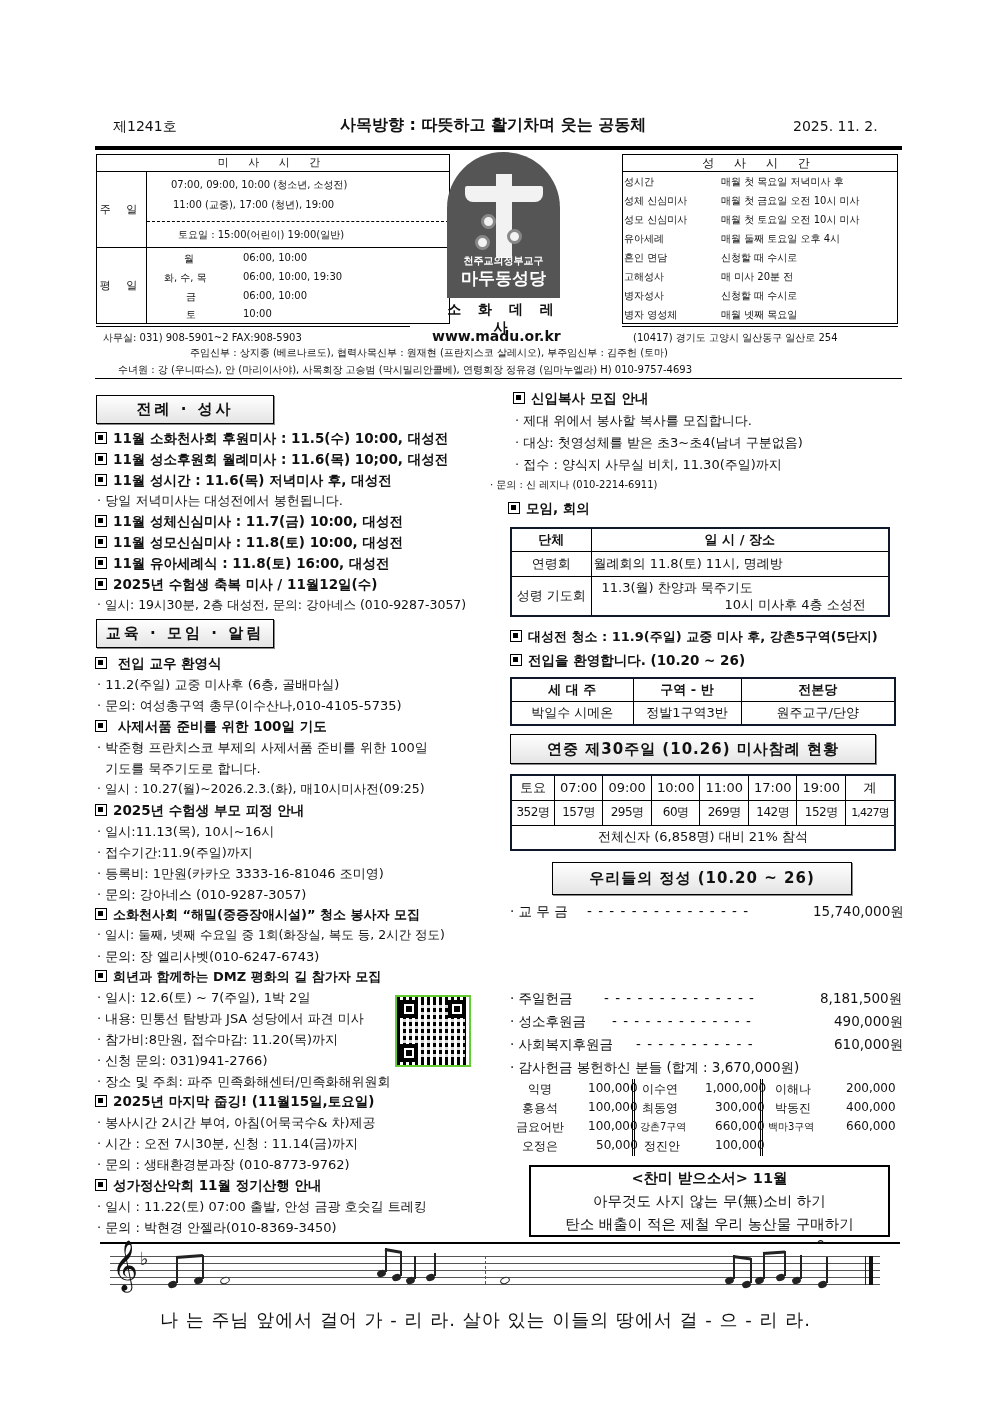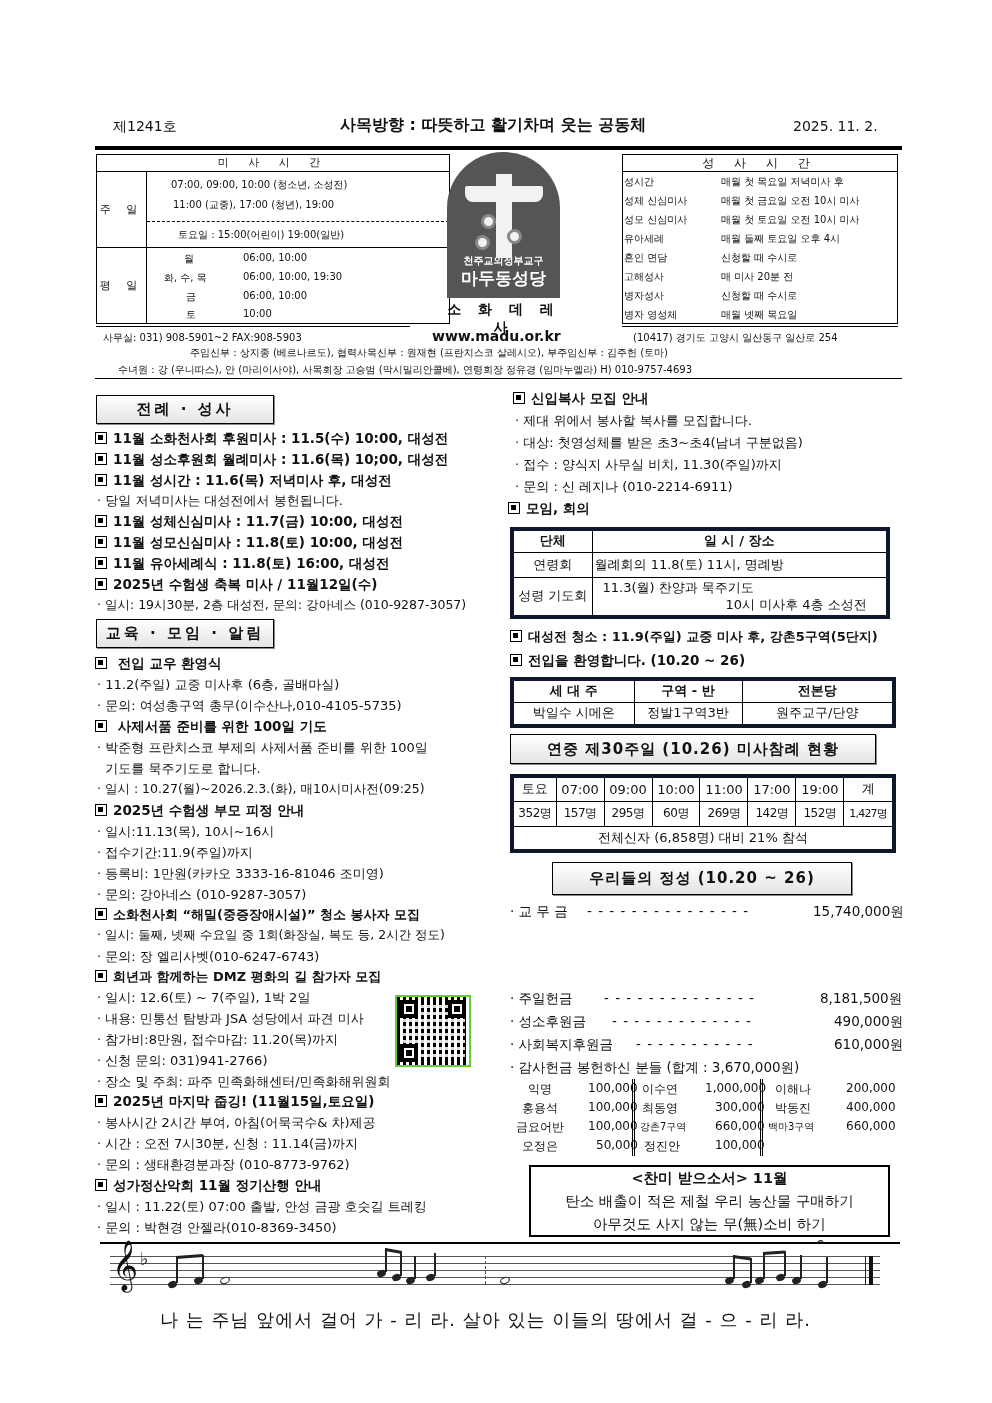--- a/index.html
+++ b/index.html
@@ -39,21 +39,21 @@
   
   .sec-btn { position: absolute; border: 1px solid #000; background: linear-gradient(#fff, #e4e4e4); box-shadow: 1px 1px 0 #888; text-align: center; font-weight: bold; font-size: 15px; letter-spacing: 3px; }
 
   .t { position: absolute; white-space: nowrap; font-size: 13.5px; }
   .b { font-weight: bold; }
   .sq { display: inline-block; width: 12px; height: 12px; border: 1.5px solid #000; position: relative; margin-right: 6px; vertical-align: -1px; }
   .sq::after { content: ""; position: absolute; left: 2px; top: 2px; width: 5px; height: 5px; background: #000; }
 
   table { border-collapse: collapse; position: absolute; }
   td, th { border: 1px solid #000; text-align: center; font-size: 13px; font-weight: normal; white-space: nowrap; }
-  table.thick { border: 4px solid #0f172a; }
+  table.thick { border: 2px solid #0f172a; }
   .qr { position: absolute; left: 395px; top: 995px; width: 76px; height: 72px; border: 2px solid #6c3; background:
       repeating-linear-gradient(90deg, #000 0 3px, #fff 3px 6px),
       #fff; }
   .qr .eye { position: absolute; width: 18px; height: 18px; background: #fff; border: 4px solid #000; }
   .qr .eye::after { content: ""; position: absolute; left: 2px; top: 2px; width: 6px; height: 6px; background: #000; }
   .qr .noise { position: absolute; inset: 4px; background:
       repeating-linear-gradient(0deg, transparent 0 4px, rgba(255,255,255,.85) 4px 7px); }
 
   .amt { position: absolute; font-size: 13.5px; white-space: nowrap; }
   .don { position: absolute; font-size: 12px; white-space: nowrap; }
@@ -213,21 +213,21 @@
 <div class="t" style="left:97px;top:1156px;font-size:13px;">· 문의 : 생태환경분과장 (010-8773-9762)</div>
 
 <div class="t b" style="left:95px;top:1177px;"><span class="sq"></span><span>성가정산악회 11월 정기산행 안내</span></div>
 <div class="t" style="left:97px;top:1198px;font-size:13px;">· 일시 : 11.22(토) 07:00 출발, 안성 금광 호숫길 트레킹</div>
 <div class="t" style="left:97px;top:1219px;font-size:13px;">· 문의 : 박현경 안젤라(010-8369-3450)</div>
 
 <div class="t b" style="left:513px;top:390px;"><span class="sq"></span><span>신입복사 모집 안내</span></div>
 <div class="t" style="left:515px;top:412px;font-size:13px;">· 제대 위에서 봉사할 복사를 모집합니다.</div>
 <div class="t" style="left:515px;top:434px;font-size:13px;">· 대상: 첫영성체를 받은 초3~초4(남녀 구분없음)</div>
 <div class="t" style="left:515px;top:456px;font-size:13px;">· 접수 : 양식지 사무실 비치, 11.30(주일)까지</div>
-<div class="t" style="left:515px;top:478px;font-size:13px;">· 문의 : 신 레지나 (010-2214-6911)</div>
+<div class="t" style="left:490px;top:478px;font-size:10px;">· 문의 : 신 레지나 (010-2214-6911)</div>
 <div class="t b" style="left:508px;top:500px;"><span class="sq"></span><span>모임, 회의</span></div>
 
 <table class="thick" style="left:510px;top:527px;width:380px;">
   <tbody>
       <tr style="height:23px;">
     <th style="width:80px;font-weight:bold;">단체</th>
     <th style="font-weight:bold;">일 시 / 장소</th>
   </tr>
   <tr style="height:25px;">
     <td>연령회</td>
@@ -340,22 +340,22 @@
 <div class="don" style="left:768px;top:1120px;font-size:10px;">백마3구역</div>
 <div class="don" style="left:846px;top:1119px;">660,000</div>
 
 <div class="don" style="left:522px;top:1138px;">오정은</div>
 <div class="don" style="left:596px;top:1138px;">50,000</div>
 <div class="don" style="left:644px;top:1138px;">정진안</div>
 <div class="don" style="left:715px;top:1138px;">100,000</div>
 
 <div class="chanmi">
   <div class="b">&lt;찬미 받으소서&gt; 11월</div>
+  <div>아무것도 사지 않는 무(無)소비 하기</div>
   <div>탄소 배출이 적은 제철 우리 농산물 구매하기</div>
-  <div>아무것도 사지 않는 무(無)소비 하기</div>
 </div>
 
 <div class="thin-rule" style="left:100px;top:1242px;width:800px;height:2px;"></div>
 <div class="staff">
   <div class="sl" style="top:4px;"></div>
   <div class="sl" style="top:11px;"></div>
   <div class="sl" style="top:18px;"></div>
   <div class="sl" style="top:25px;"></div>
   <div class="sl" style="top:32px;"></div>
   <div style="position:absolute;left:2px;top:-9px;font-size:44px;line-height:44px;font-family:'DejaVu Sans',sans-serif;">𝄞</div>

